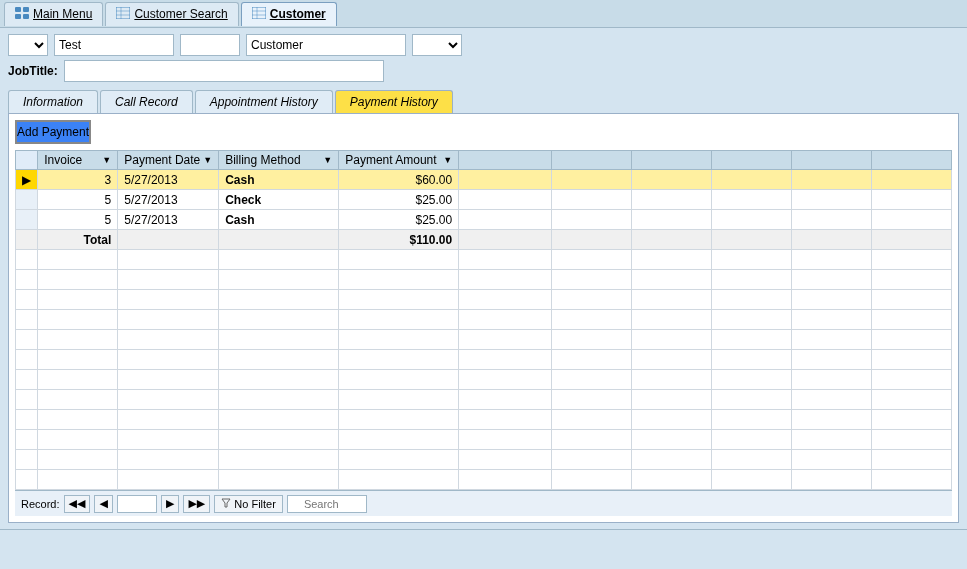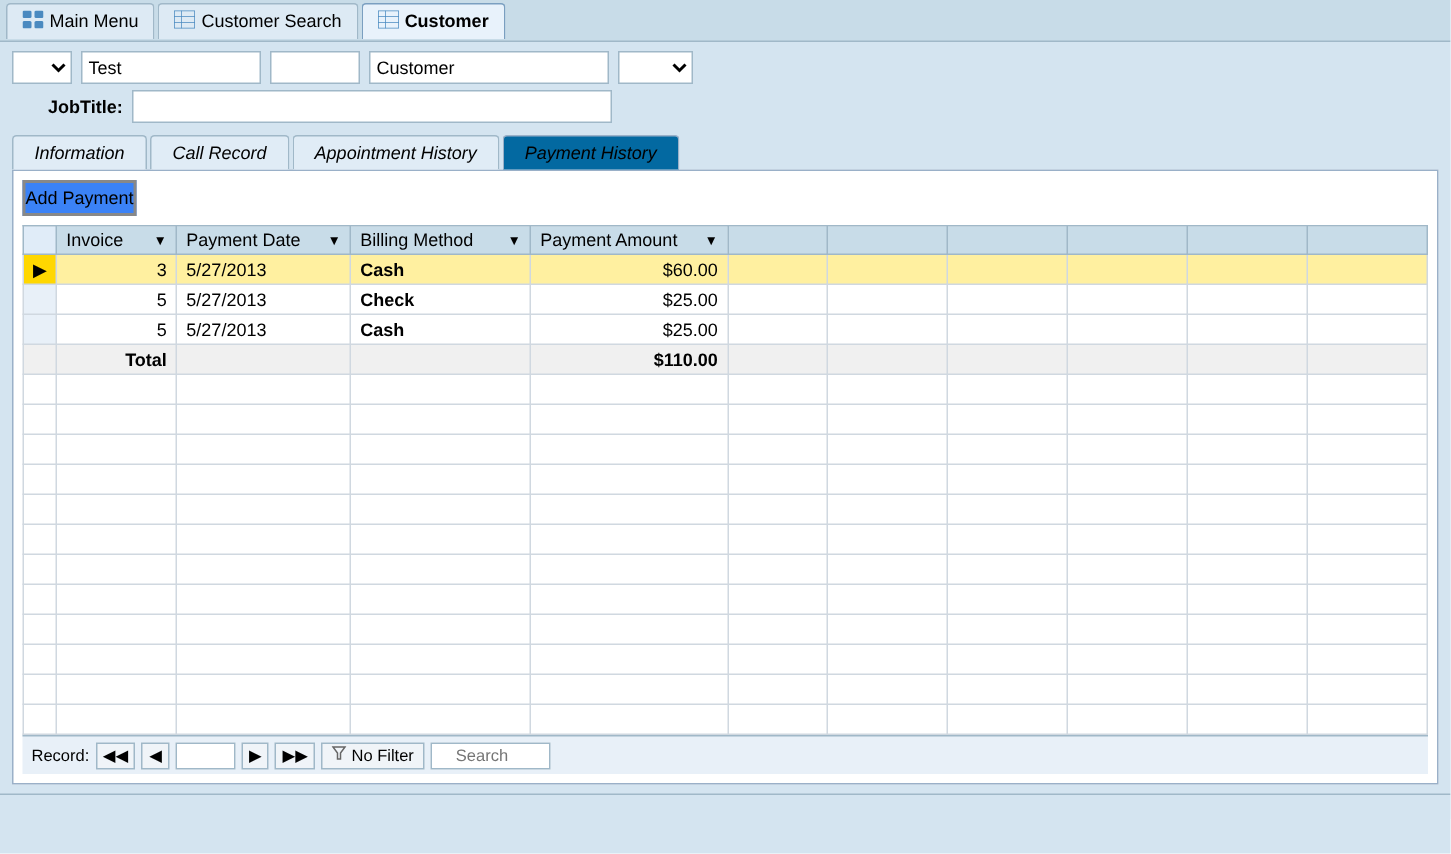--- a/index.html
+++ b/index.html
@@ -14,20 +14,21 @@
 
     
     .title-bar {
       display: flex;
       align-items: center;
       background: #c8dce8;
       border-bottom: 1px solid #a0b8c8;
       height: 28px;
       padding: 0 4px;
       gap: 2px;
+      text-decoration: underline;
     }
     .tab {
       display: flex;
       align-items: center;
       gap: 4px;
       padding: 2px 10px;
       border: 1px solid #a0b8c8;
       border-bottom: none;
       background: #ddeaf4;
       cursor: pointer;
@@ -96,21 +97,20 @@
     
     .jobtitle-row {
       display: flex;
       align-items: center;
       gap: 6px;
       margin-bottom: 8px;
     }
     .jobtitle-label {
       font-size: 12px;
       font-weight: bold;
-      margin-left: 24px;
     }
     .jobtitle-input {
       width: 320px;
       height: 22px;
       border: 1px solid #a0b8c8;
       background: white;
       padding: 1px 4px;
       font-size: 12px;
     }
 
@@ -125,21 +125,21 @@
       border: 1px solid #a0b8c8;
       border-bottom: none;
       background: #e0ecf6;
       cursor: pointer;
       font-size: 12px;
       border-radius: 3px 3px 0 0;
       margin-right: 2px;
       font-style: italic;
     }
     .inner-tab.active {
-      background: #0369a1;
+      background: #fde047;
       font-weight: normal;
       border-color: #9ab0c8;
     }
 
     
     .panel {
       background: white;
       border: 1px solid #9ab0c8;
       padding: 6px;
     }
@@ -283,21 +283,20 @@
     }
     .form-area {
       flex: 1;
     }
 
     
     .col-header-content {
       display: flex;
       align-items: center;
       justify-content: space-between;
-      gap: 15px;
     }
   </style>
 </head>
 <body>
 
 <div class="title-bar">
   <div class="tab">
     <span>
       <svg width="14" height="12" viewBox="0 0 14 12">
         <rect x="0" y="0" width="6" height="5" fill="#4a8ac0" rx="1"></rect>

